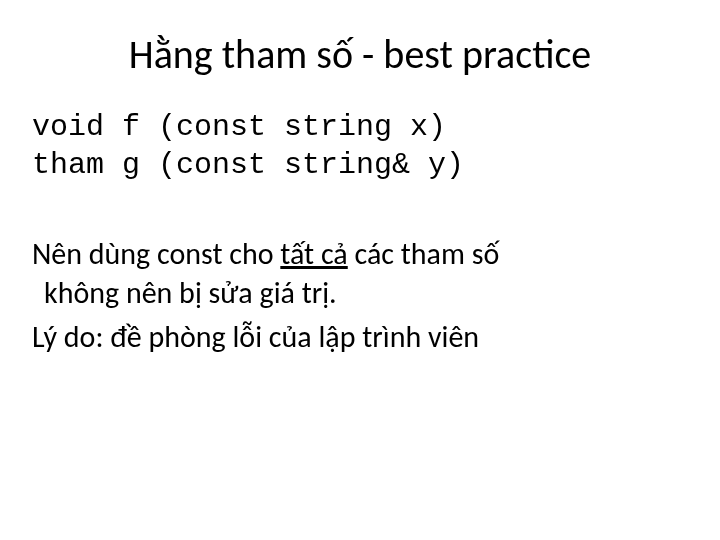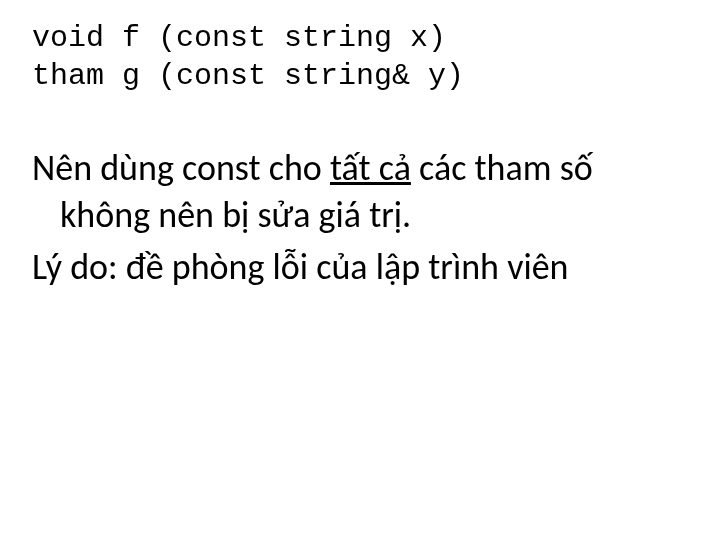--- a/index.html
+++ b/index.html
@@ -29,34 +29,35 @@
     font-size: 30px;
     white-space: pre;
     line-height: 1.25;
     margin-bottom: 50px;
     margin-left: 2px;
   }
   .code .kw {
     font-weight: 400;
   }
   .body-text {
-    font-size: 36px;
+    font-size: 30px;
     line-height: 1.3;
     margin-left: 2px;
   }
   .body-text .para1-line1 { display: block; }
-  .body-text .para1-line2 { display: block; margin-left: 28px; }
+  .body-text .para1-line2 { display: block; margin-left: 12px; }
   .body-text .para2 { display: block; margin-top: 5px; }
   .underline { text-decoration: underline; }
 </style>
 </head>
 <body>
 
 <div class="slide">
 
+  <h1 class="title">Hằng tham số - best practice</h1>
 
   <div class="code"><span><span>void f (</span><span class="kw">const</span><span> string x)</span></span>
 <span><span>tham g (</span><span class="kw">const</span><span> string&amp; y)</span></span></div>
 
   <div class="body-text">
     <span class="para1-line1"><span>Nên dùng const cho </span><span class="underline">tất cả</span><span> các tham số</span></span>
     <span class="para1-line2">không nên bị sửa giá trị.</span>
     <span class="para2">Lý do: đề phòng lỗi của lập trình viên</span>
   </div>
 

